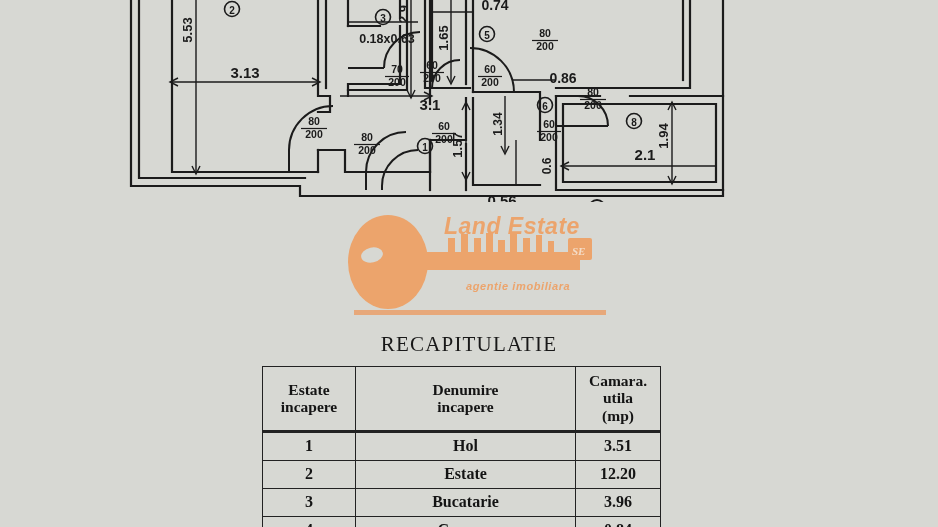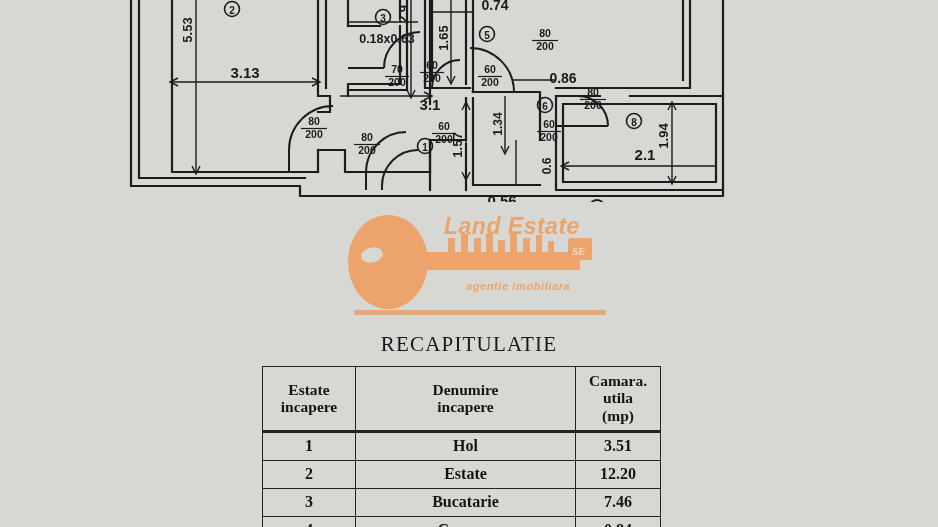--- a/index.html
+++ b/index.html
@@ -341,21 +341,21 @@
         <td>3.51</td>
       </tr>
       <tr>
         <td>2</td>
         <td>Estate</td>
         <td>12.20</td>
       </tr>
       <tr>
         <td>3</td>
         <td>Bucatarie</td>
-        <td>7.46</td>
+        <td>3.96</td>
       </tr>
       <tr>
         <td>4</td>
         <td>Camara</td>
         <td>0.84</td>
       </tr>
     </tbody>
   </table>
 
 </div>

